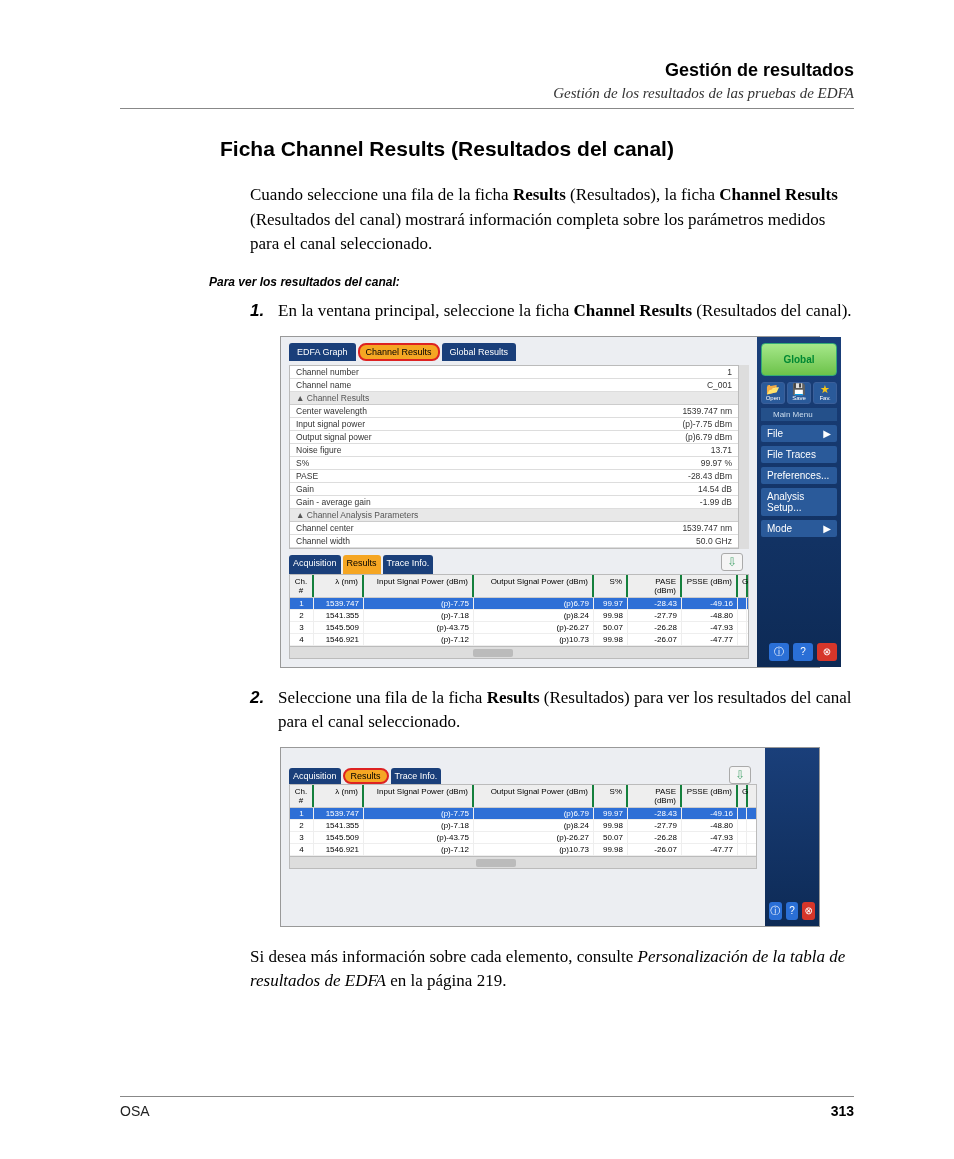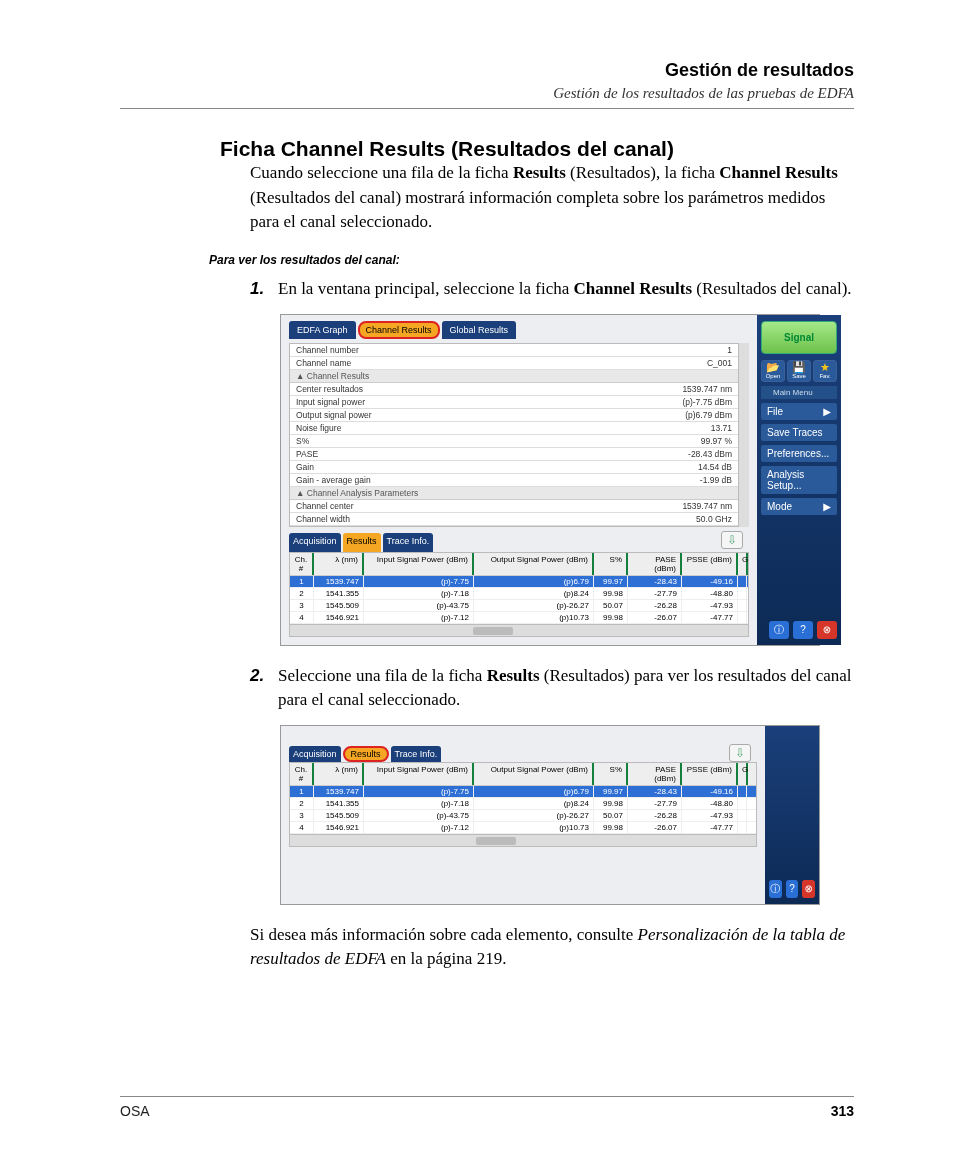--- a/index.html
+++ b/index.html
@@ -9,21 +9,21 @@
     background: #fff;
     font-family: Georgia, 'Times New Roman', serif;
     color: #000;
     position: relative;
     padding: 60px 100px 40px 120px;
   }
   .header-block { text-align: right; margin-bottom: 6px; }
   .header-title { font-weight: bold; font-size: 18px; font-family: Verdana, Arial, sans-serif; }
   .header-sub { font-style: italic; font-size: 15px; margin-top: 4px; color: #333; }
   .hr { border: none; border-top: 1px solid #888; margin: 6px 0 28px 0; }
-  .section-heading { font-family: Verdana, Arial, sans-serif; font-weight: bold; font-size: 21px; margin-bottom: 0; margin-left: 100px; }
+  .section-heading { font-family: Verdana, Arial, sans-serif; font-weight: bold; font-size: 21px; margin-bottom: 22px; margin-left: 100px; }
   .body-p { font-size: 17px; line-height: 1.45; margin-bottom: 18px; margin-left: 130px; }
   .subheading { font-family: Verdana, Arial, sans-serif; font-style: italic; font-weight: bold; font-size: 12px; margin: 4px 0 10px 89px; }
   .step { display: flex; margin-left: 130px; margin-bottom: 10px; font-size: 17px; line-height: 1.45; }
   .step-num { font-family: Verdana, Arial, sans-serif; font-weight: bold; font-style: italic; min-width: 28px; }
   .step-text { flex: 1; }
   b { font-weight: bold; }
   em { font-style: italic; }
 
   
   .shot {
@@ -126,21 +126,21 @@
         <div class="prop-row">
             <span class="prop-label">Channel number</span>
             <span class="prop-val">1</span>
           </div>
         <div class="prop-row">
             <span class="prop-label">Channel name</span>
             <span class="prop-val">C_001</span>
           </div>
         <div class="prop-group">▲  Channel Results</div>
         <div class="prop-row">
-            <span class="prop-label">Center resultados</span>
+            <span class="prop-label">Center wavelength</span>
             <span class="prop-val">1539.747 nm</span>
           </div>
         <div class="prop-row">
             <span class="prop-label">Input signal power</span>
             <span class="prop-val">(p)-7.75 dBm</span>
           </div>
         <div class="prop-row">
             <span class="prop-label">Output signal power</span>
             <span class="prop-val">(p)6.79 dBm</span>
           </div>
@@ -234,41 +234,41 @@
           <div class="c3">(p)10.73</div>
           <div class="c4">99.98</div>
           <div class="c5">-26.07</div>
           <div class="c6">-47.77</div>
           <div class="c7"></div>
       </div>
       <div class="scroll-h"></div>
     </div>
   </div>
   <div class="shot-side">
-    <div class="start-btn">Signal</div>
+    <div class="start-btn">Global</div>
     <div class="icon-row">
       <div class="icon-btn">
           <span class="icon-glyph">📂</span>
           <span>Open</span>
         </div>
       <div class="icon-btn">
           <span class="icon-glyph">💾</span>
           <span>Save</span>
         </div>
       <div class="icon-btn">
           <span class="icon-glyph" style="color:#f5c518">★</span>
           <span>Fav.</span>
         </div>
     </div>
     <div class="menu-label">Main Menu</div>
     <div class="menu-item">
         <span>File</span>
         <span>▶</span>
       </div>
-    <div class="menu-item">Save Traces</div>
+    <div class="menu-item">File Traces</div>
     <div class="menu-item">Preferences...</div>
     <div class="menu-item">Analysis Setup...</div>
     <div class="menu-item">
         <span>Mode</span>
         <span>▶</span>
       </div>
     <div class="bottom-icons">
       <div class="bot-icon bi-blue">
           <span>ⓘ</span>
         </div>

